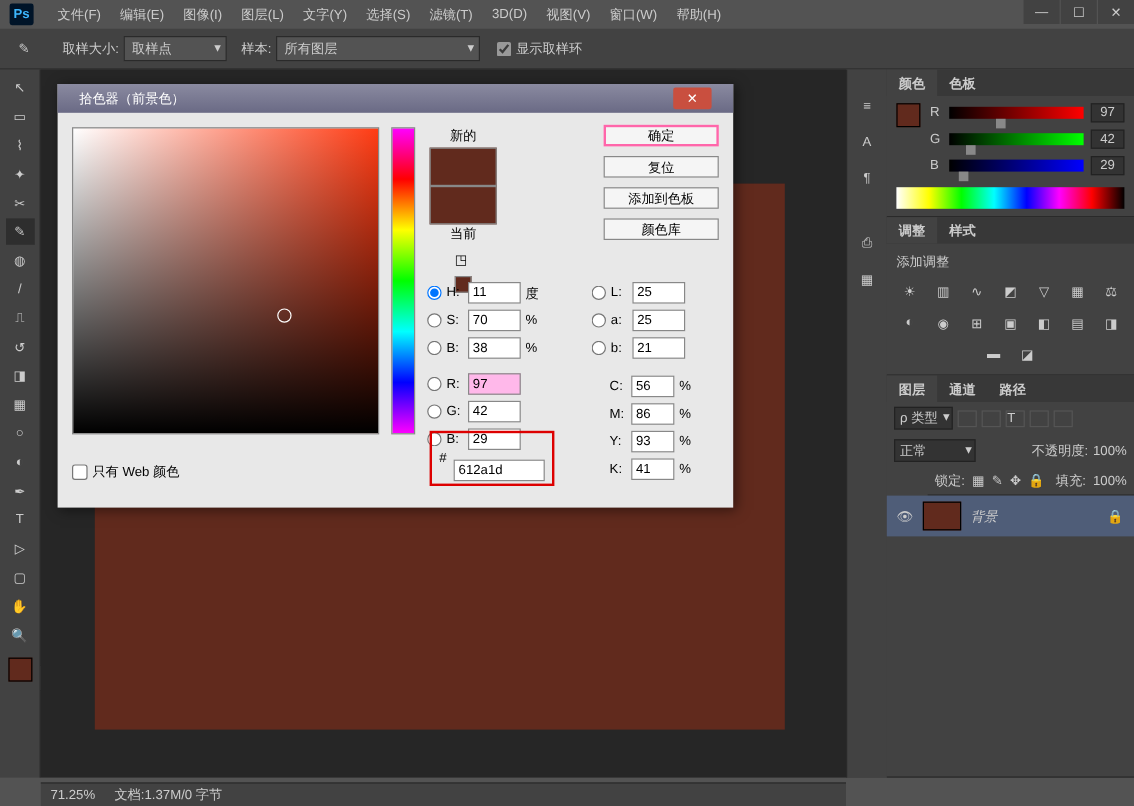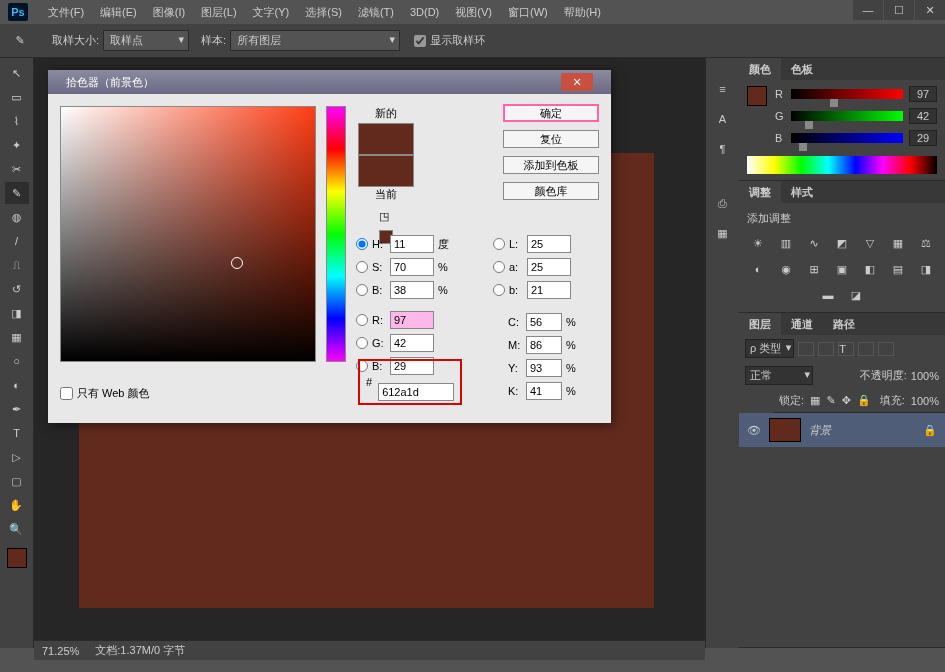--- a/index.html
+++ b/index.html
@@ -67,21 +67,21 @@
 .layer-opts { display: flex; padding: 4px 6px; align-items: center; gap: 4px; }
 .layer-opts .layer-filter-sel { flex: 0 0 68px; }
 .layer-lock { display: flex; padding: 4px 6px; gap: 6px; align-items: center; border-bottom: 1px solid #2a2a2a; margin-left: 34px; }
 .layer-item { display: flex; align-items: center; padding: 6px 8px; gap: 8px; background: #4f5d78; height: 34px; }
 .layer-eye { width: 14px; }
 .layer-thumb { width: 32px; height: 24px; background: #612a1d; border: 1px solid #000; }
 .layer-name { flex: 1; font-style: italic; }
 .layer-lock-icon { width: 14px; }
 
 
-.statusbar { position: absolute; left: 34px; right: 240px; bottom: 12px; height: 20px; background: #424242; display: flex; align-items: center; padding: 0 8px; gap: 16px; border-top: 1px solid #2a2a2a; }
+.statusbar { position: absolute; left: 34px; right: 240px; bottom: 0; height: 20px; background: #424242; display: flex; align-items: center; padding: 0 8px; gap: 16px; border-top: 1px solid #2a2a2a; }
 
 
 .dialog { position: absolute; left: 48px; top: 70px; width: 563px; height: 353px; background: #e8e8e8; color: #000; box-shadow: 2px 2px 10px rgba(0,0,0,0.5); }
 .dialog-titlebar { background: linear-gradient(180deg, #8a8aa0, #6a6a85); height: 24px; display: flex; align-items: center; padding: 0 18px; color: #fff; }
 .dialog-title { flex: 1; }
 .dialog-close { width: 32px; height: 18px; background: #c94f3f; color: #fff; display: flex; align-items: center; justify-content: center; border-radius: 2px; cursor: pointer; }
 .dialog-body { padding: 12px; display: flex; gap: 10px; position: relative; height: 329px; }
 .sat-field { width: 256px; height: 256px; background: linear-gradient(to top, #000, rgba(0,0,0,0)), linear-gradient(to right, #fff, #ff3c14); position: relative; border: 1px solid #888; }
 .sat-cursor { position: absolute; width: 12px; height: 12px; border: 1px solid #fff; border-radius: 50%; left: 176px; top: 156px; transform: translate(-50%,-50%); }
 .hue-strip { width: 20px; height: 256px; background: linear-gradient(to bottom, #f0f, #f00, #ff0, #0f0, #0ff, #00f, #f0f); border: 1px solid #888; }

